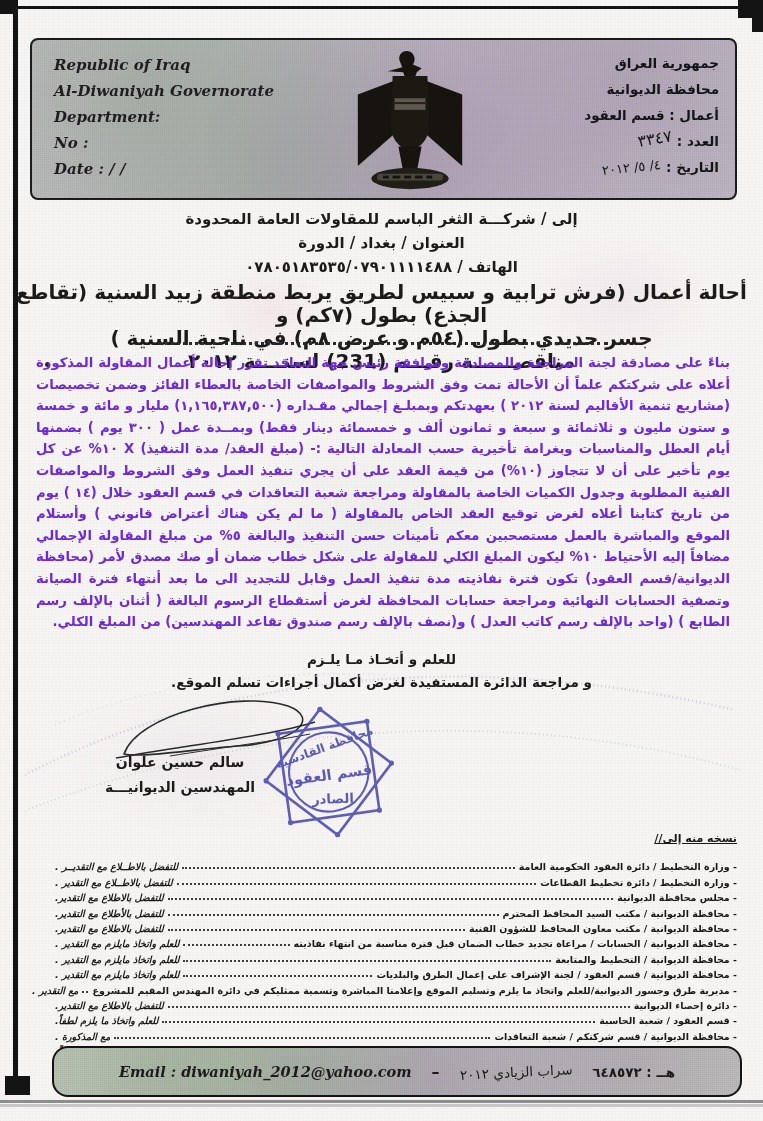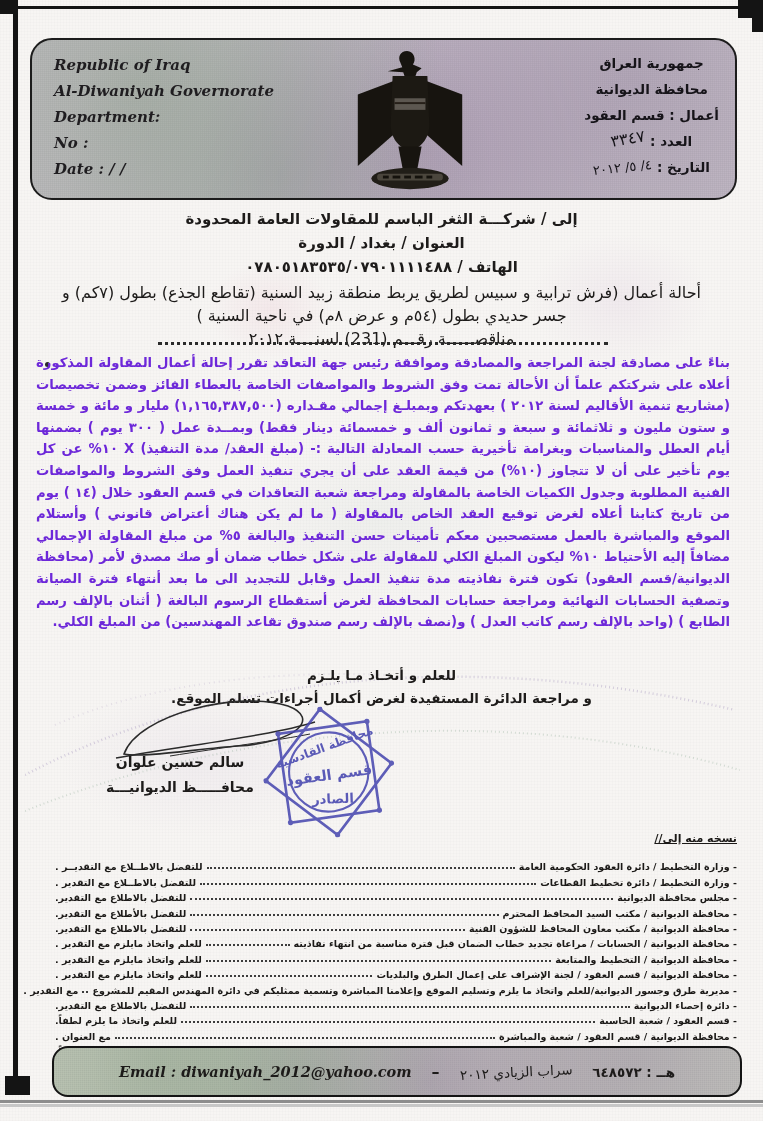--- a/index.html
+++ b/index.html
@@ -35,72 +35,72 @@
     background-image:
       radial-gradient(circle at 15% 30%, rgba(125,150,120,.38), transparent 50%),
       radial-gradient(circle at 55% 70%, rgba(150,125,160,.42), transparent 55%),
       radial-gradient(circle at 85% 25%, rgba(140,120,150,.38), transparent 45%),
       radial-gradient(circle at 35% 85%, rgba(120,140,125,.30), transparent 45%),
       repeating-linear-gradient(0deg, rgba(90,80,100,.06) 0 1px, transparent 1px 2px),
       repeating-linear-gradient(90deg, rgba(80,100,85,.06) 0 1px, transparent 1px 2px);
   }
   .header-box{
     position:absolute;left:30px;top:38px;width:703px;height:158px;
-    border:2.5px solid #1c1c1c;border-radius:22px;
+    border:2.5px solid #1c1c1c;border-radius:8px;
   }
   .en-block{
     position:absolute;left:22px;top:12px;
     font-family:"DejaVu Serif",serif;font-style:italic;font-weight:bold;
     font-size:15px;line-height:26px;color:#1f1d20;
   }
   .ar-block{
-    position:absolute;right:16px;top:10px;direction:rtl;text-align:center;
+    position:absolute;right:16px;top:10px;direction:rtl;text-align:right;
     font-weight:bold;font-size:13.5px;line-height:26px;color:#161419;
   }
   .handwrite{
     display:inline-block;transform:rotate(-10deg) translateY(-2px);
     font-weight:500;font-size:16px;letter-spacing:2px;
   }
   .handwrite-sm{
     display:inline-block;transform:rotate(-6deg);
     font-weight:500;font-size:13px;letter-spacing:1px;
   }
   .emblem{position:absolute;left:318px;top:8px;}
 
   .center-block{position:absolute;left:0;width:763px;text-align:center;direction:rtl;}
   .recipient{top:207px;font-weight:bold;font-size:15px;line-height:24px;}
-  .subject{top:281px;font-weight:normal;font-size:16px;line-height:23px;}
+  .subject{top:281px;font-weight:bold;font-size:20px;line-height:23px;}
   .dotted-divider{
     position:absolute;left:158px;top:342px;width:450px;height:0;
     border-bottom:3px dotted #2a2a2a;
   }
   .body-par{
     position:absolute;left:36px;top:352px;width:694px;direction:rtl;
     text-align:justify;font-size:13.2px;font-weight:600;line-height:21.6px;
     color:#6d28d9;
   }
   .stray-dot{position:absolute;left:45px;top:362px;width:5px;height:5px;border-radius:50%;background:#2a2a2a;}
-  .closing{top:648px;font-weight:bold;font-size:13.5px;line-height:23px;margin-top:16px;}
+  .closing{top:648px;font-weight:bold;font-size:13.5px;line-height:23px;}
   .sig-block{
     position:absolute;left:75px;top:750px;width:210px;direction:rtl;text-align:center;
     font-weight:bold;font-size:14px;line-height:25px;
   }
   .sig-scribble{position:absolute;left:110px;top:696px;}
   .stamp{position:absolute;left:263px;top:706px;transform:rotate(-8deg);opacity:.85;}
   .watermark{position:absolute;left:25px;top:615px;}
 
   .dist{
     position:absolute;left:55px;top:832px;width:682px;direction:rtl;
     font-size:9.5px;font-weight:700;color:#1b1917;
   }
   .dist-heading{font-size:11px;text-decoration:underline;margin-bottom:12px;}
   .dist-row{display:flex;align-items:flex-end;height:15.4px;white-space:nowrap;}
   .dist-row .dest{flex:0 0 auto;}
   .dist-row .dots{flex:1 1 auto;min-width:6px;border-bottom:2px dotted #3c3c3c;margin:0 4px 3px 4px;}
-  .dist-row .note{flex:0 0 auto;}
+  .dist-row .note{flex:0 0 auto;font-style:italic;}
 
   .footer-box{
     position:absolute;left:52px;top:1046px;width:686px;height:47px;
     border:2.5px solid #141414;border-radius:16px;
     display:flex;direction:rtl;align-items:center;justify-content:center;gap:20px;
     background-color:#ccd0c4;
   }
   .footer-phone{font-weight:bold;font-size:13.5px;}
   .footer-hand{font-size:13.5px;font-weight:500;transform:rotate(-3deg);}
   .footer-sep{font-weight:bold;}
@@ -195,21 +195,21 @@
 
 <div class="sig-scribble">
   <svg width="230" height="75" viewBox="0 0 230 75">
     <path d="M14,58 C 28,18 130,-6 178,10 C 210,22 188,46 128,50 C 86,53 34,62 14,58 Z" stroke="#2b2b2b" stroke-width="1.6" fill="none"></path>
     <path d="M6,62 C 70,50 160,40 205,26" stroke="#2b2b2b" stroke-width="1.4" fill="none"></path>
     <path d="M60,60 C 110,52 170,44 200,38" stroke="#2b2b2b" stroke-width="1" fill="none"></path>
   </svg>
 </div>
 <div class="sig-block">
   <div>سالم حسين علوان</div>
-  <div>محافـــــظ الديوانيـــة</div>
+  <div>المهندسين الديوانيـــة</div>
 </div>
 
 <div class="stamp">
   <svg width="132" height="132" viewBox="0 0 100 100">
     <g stroke="#4444ae" fill="none" stroke-width="2">
       <rect x="16" y="16" width="68" height="68"></rect>
       <rect x="16" y="16" width="68" height="68" transform="rotate(45 50 50)"></rect>
       <circle cx="50" cy="50" r="30" stroke-width="1.6"></circle>
     </g>
     <g fill="#4444ae">
@@ -282,23 +282,23 @@
         <span class="dest">- دائرة إحصاء الديوانية</span>
         <span class="dots"></span>
         <span class="note">للتفضل بالاطلاع مع التقدير.</span>
       </div>
       <div class="dist-row">
         <span class="dest">- قسم العقود / شعبة الحاسبة</span>
         <span class="dots"></span>
         <span class="note">للعلم واتخاذ ما يلزم لطفاً.</span>
       </div>
       <div class="dist-row">
-        <span class="dest">- محافظة الديوانية / قسم العقود / شعبة والمباشرة</span>
-        <span class="dots"></span>
-        <span class="note">مع العنوان .</span>
+        <span class="dest">- محافظة الديوانية / قسم شركتكم / شعبة التعاقدات</span>
+        <span class="dots"></span>
+        <span class="note">مع المذكورة .</span>
       </div>
       <div class="dist-row">
         <span class="dest">- لجان التحليل كافة/ لجنة الاعتراضات والشكاوى</span>
         <span class="dots"></span>
         <span class="note">للعلم واتخاذ ما يلزم لطفاً.</span>
       </div>
       <div class="dist-row">
         <span class="dest">- لوحة الإعلانات في المحافظة / للنشر.</span>
       </div>
     </div>

